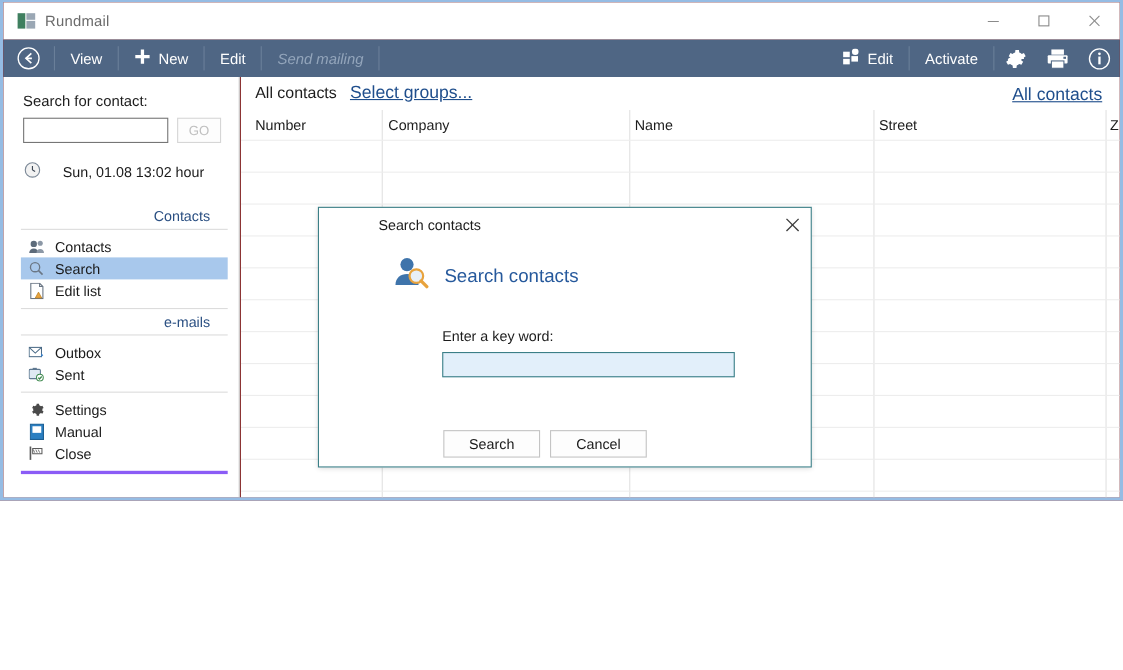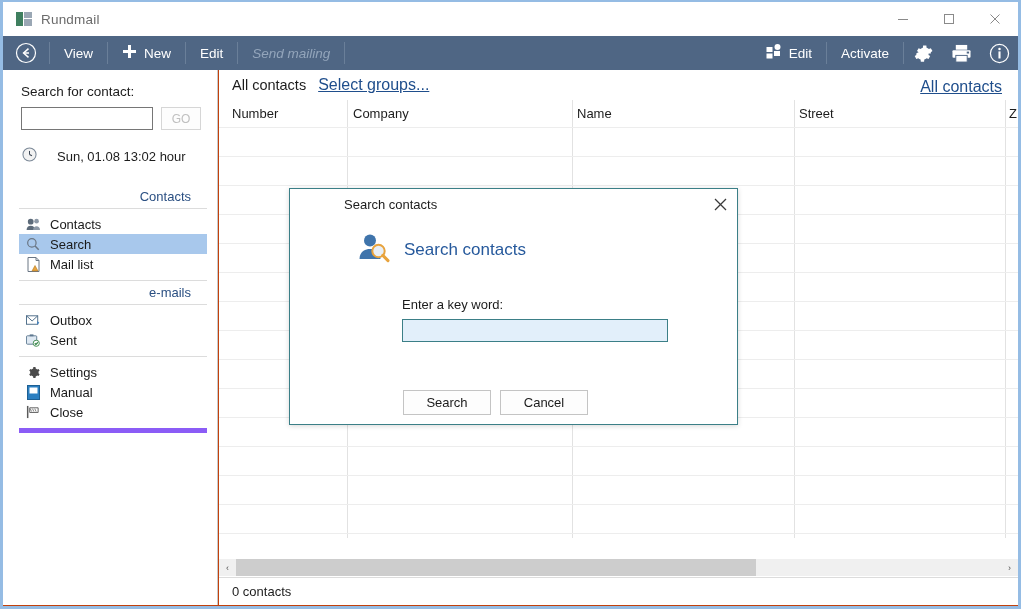--- a/index.html
+++ b/index.html
@@ -4,22 +4,22 @@
 <style>
   * { box-sizing: border-box; margin: 0; padding: 0; }
   html, body {
     width: 1021px; height: 609px;
     font-family: "Liberation Sans", sans-serif;
     background: #ffffff;
     overflow: hidden;
   }
   #app {
     position: relative;
-    width: 1021px; height: 609px;
-    background: #c2410c;
+    width: 1021px; height: 455px;
+    background: #7f1d1d;
     border: 3px solid #95bce4;
     border-top: 2px solid #95bce4;
     overflow: hidden;
   }
 
   
   .titlebar {
     position: absolute; left: 0; top: 0;
     width: 1015px; height: 34px;
     background: #ffffff;
@@ -99,21 +99,21 @@
     margin: 17px 0 0 19px; font-size: 13px; color: #1c1c1c;
   }
   .sb-section {
     text-align: right; font-size: 13px; color: #2a4f82;
     padding-right: 16px; margin-top: 4px;
     border-bottom: 1px solid #dcdcdc;
     padding-bottom: 4px;
     margin-left: 16px; margin-right: 10px;
   }
   .sb-group { margin: 0 10px 0 16px; border-bottom: 1px solid #dcdcdc; padding: 5px 0 6px 0; }
-  .sb-group.last { border-bottom: 5px solid #8b5cf6; }
+  .sb-group.last { border-bottom: 3px solid #8b5cf6; }
   .sb-item {
     display: flex; align-items: center; gap: 9px;
     height: 20px; padding-left: 6px;
     font-size: 13px; color: #1a1a1a;
   }
   .sb-item.active { background: #a8c8ec; }
   .sb-ico { width: 16px; height: 16px; display: flex; align-items: center; justify-content: center; }
 
   
   .main {
@@ -343,21 +343,21 @@
         <span>Search</span>
       </div>
       <div class="sb-item">
         <span class="sb-ico">
           <svg width="13" height="15" viewBox="0 0 13 15">
             <path d="M1 0.5h8l3 3v11H1z" fill="#ffffff" stroke="#6a7684" stroke-width="1"></path>
             <path d="M9 0.5v3h3" fill="none" stroke="#6a7684" stroke-width="1"></path>
             <path d="M8 8.5l3 5.5H5z" fill="#e8a33d" stroke="#b27a1e" stroke-width=".6"></path>
           </svg>
         </span>
-        <span>Mail list</span>
+        <span>Edit list</span>
       </div>
     </div>
 
     <div class="sb-section">e-mails</div>
     <div class="sb-group">
       <div class="sb-item">
         <span class="sb-ico">
           <svg width="15" height="13" viewBox="0 0 16 13">
             <rect x="0.5" y="1.5" width="12" height="9" fill="#ffffff" stroke="#4a6a86" stroke-width="1"></rect>
             <path d="M0.5 1.5L6.5 7l6-5.5" fill="none" stroke="#4a6a86" stroke-width="1"></path>

